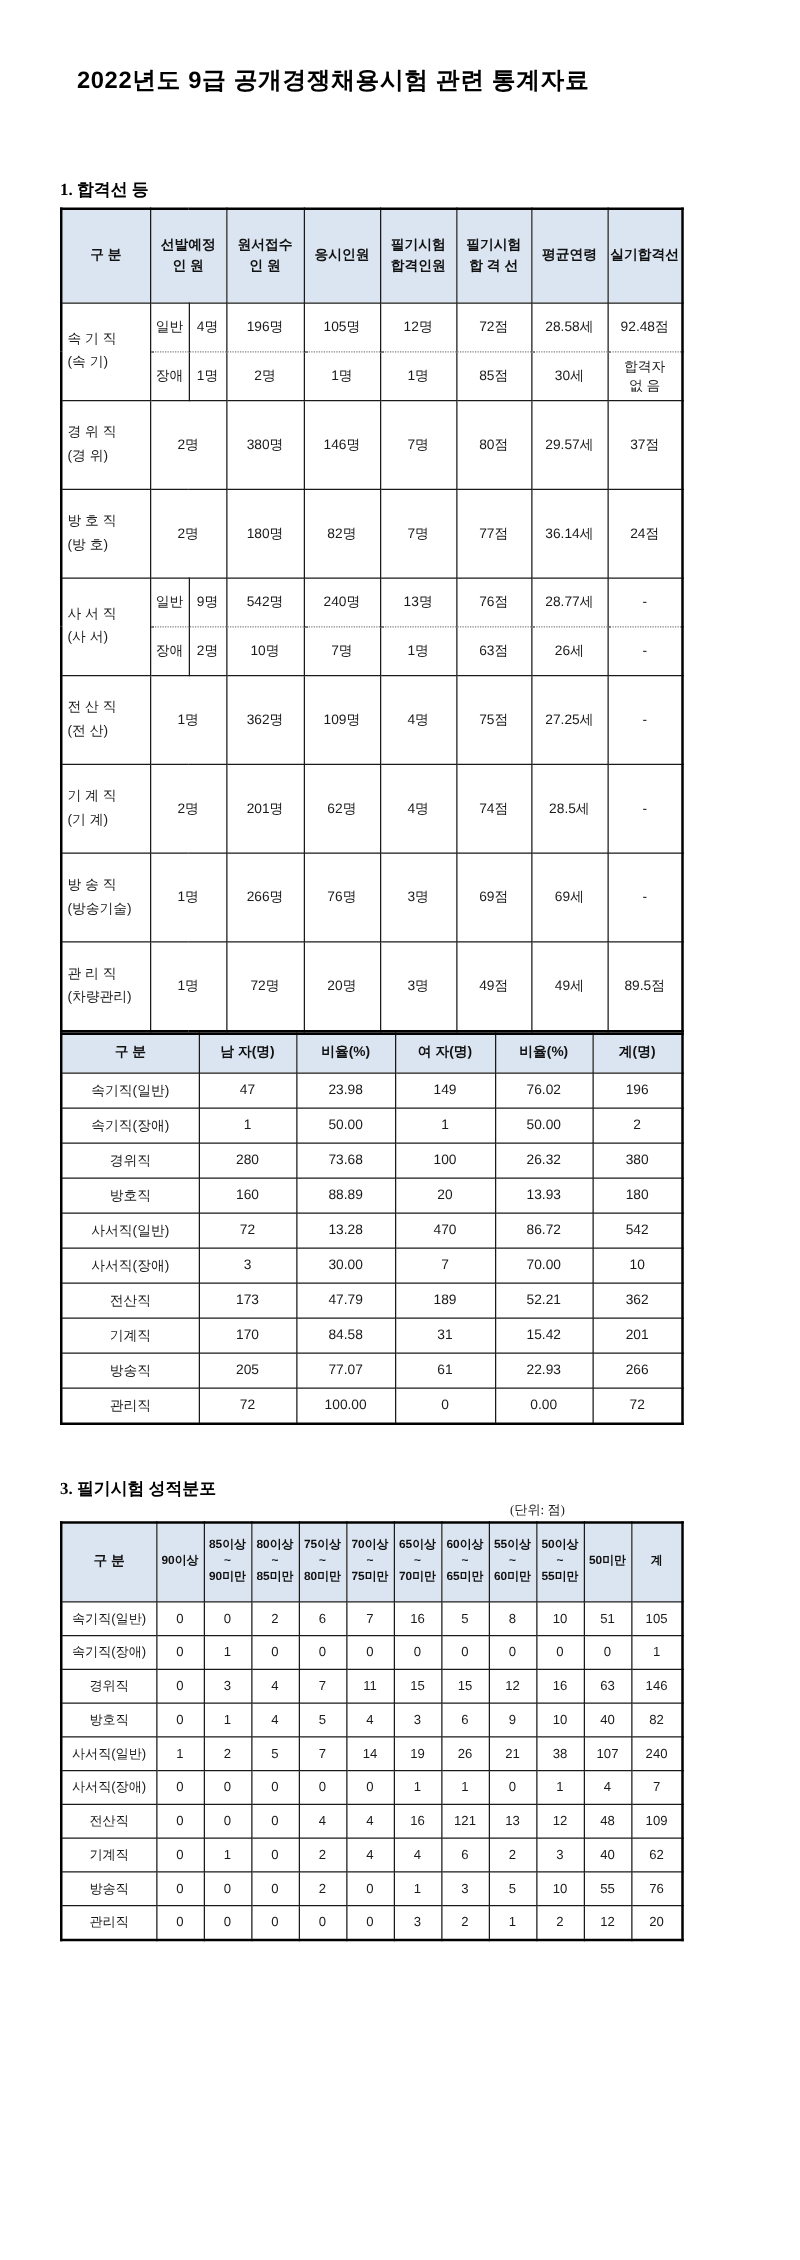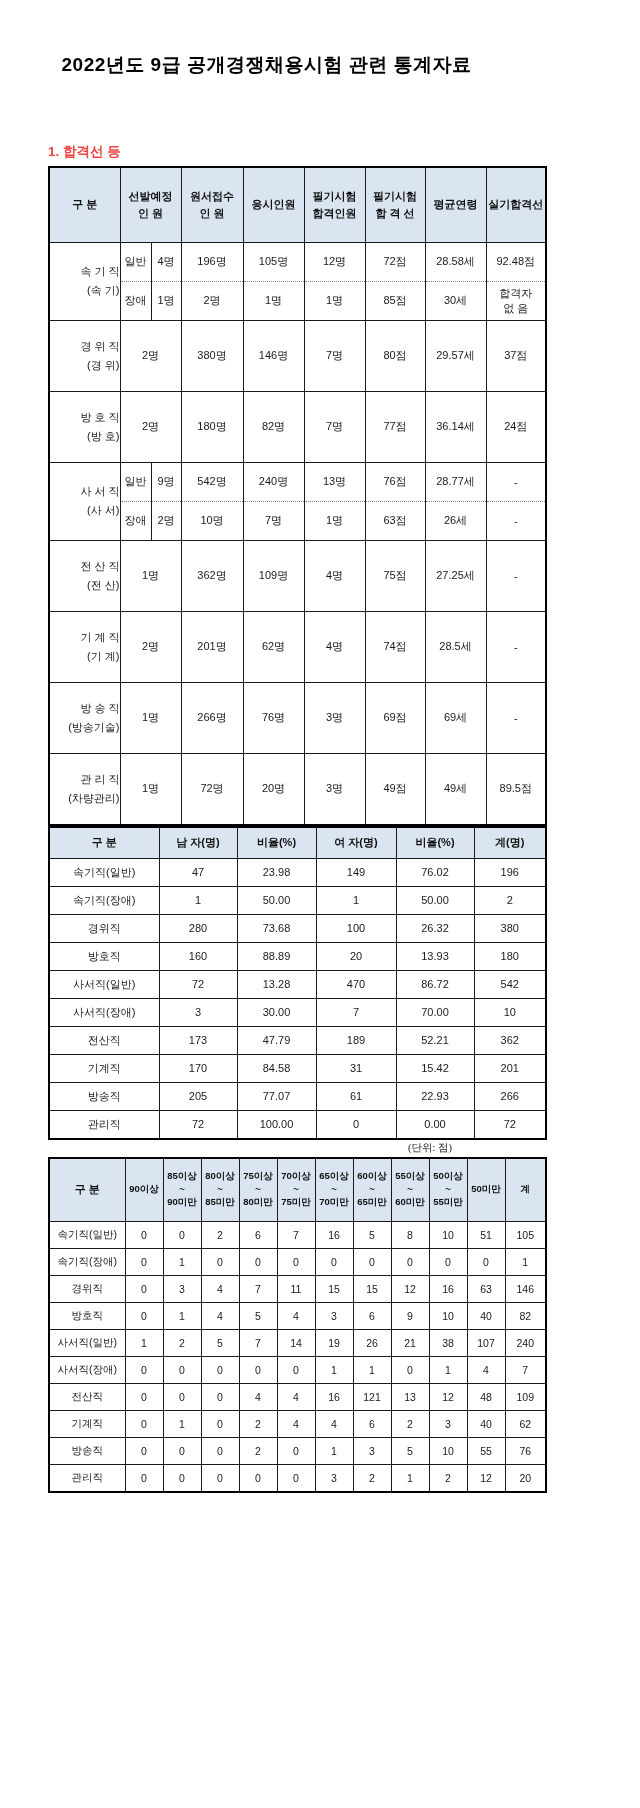--- a/index.html
+++ b/index.html
@@ -16,24 +16,24 @@
     width: 437px;
     text-align: center;
     font-size: 19px;
     font-weight: bold;
     color: #000;
     letter-spacing: 0.5px;
     line-height: 1.4;
   }
 
   .sec-heading {
-    font-family: Liberation Sans, sans-serif;
+    font-family: Liberation Serif, serif;
     font-size: 13.5px;
     font-weight: bold;
-    color: #ef4444;
+    color: #000000;
   }
   #h1 { margin-top: 64px; margin-bottom: 5px; }
   #h2 { margin-top: 134px; margin-bottom: 8px; }
   #h3 { margin-top: 42px; margin-bottom: 0; }
 
   .unit-note {
     text-align: right;
     font-family: "Liberation Serif", "DejaVu Serif", serif;
     font-size: 10.5px;
     color: #222;
@@ -60,21 +60,21 @@
     color: #111;
     line-height: 1.5;
   }
 
   
   .t1 { font-size: 11px; }
   .t1 .hrow td { height: 74px; }
   .t1 tr.subrow td { height: 38px; }
   .t1 tr.merged td { height: 70px; }
   .t1 td.label {
-    text-align: right;
+    text-align: left;
     padding-left: 4px;
     line-height: 1.7;
   }
   .t1 tr.sub1 td { border-bottom: 1px dotted #808080; }
   .t1 tr.sub2 td { border-top: 1px dotted #808080; }
 
   
   .t2 { font-size: 11px; }
   .t2 .hrow td { height: 30px; }
   .t2 tr.drow td { height: 27px; }
@@ -330,20 +330,21 @@
           <td>관리직</td>
           <td>72</td>
           <td>100.00</td>
           <td>0</td>
           <td>0.00</td>
           <td>72</td>
         </tr>
       </tbody>
   </table>
 
+  <div class="sec-heading" id="h3">3. 필기시험 성적분포</div>
   <div class="unit-note">(단위: 점)</div>
 
   <table class="t3">
     <colgroup>
       <col style="width:76px">
         <col style="width:38px">
         <col style="width:38px">
       <col style="width:38px">
         <col style="width:38px">
         <col style="width:38px">

